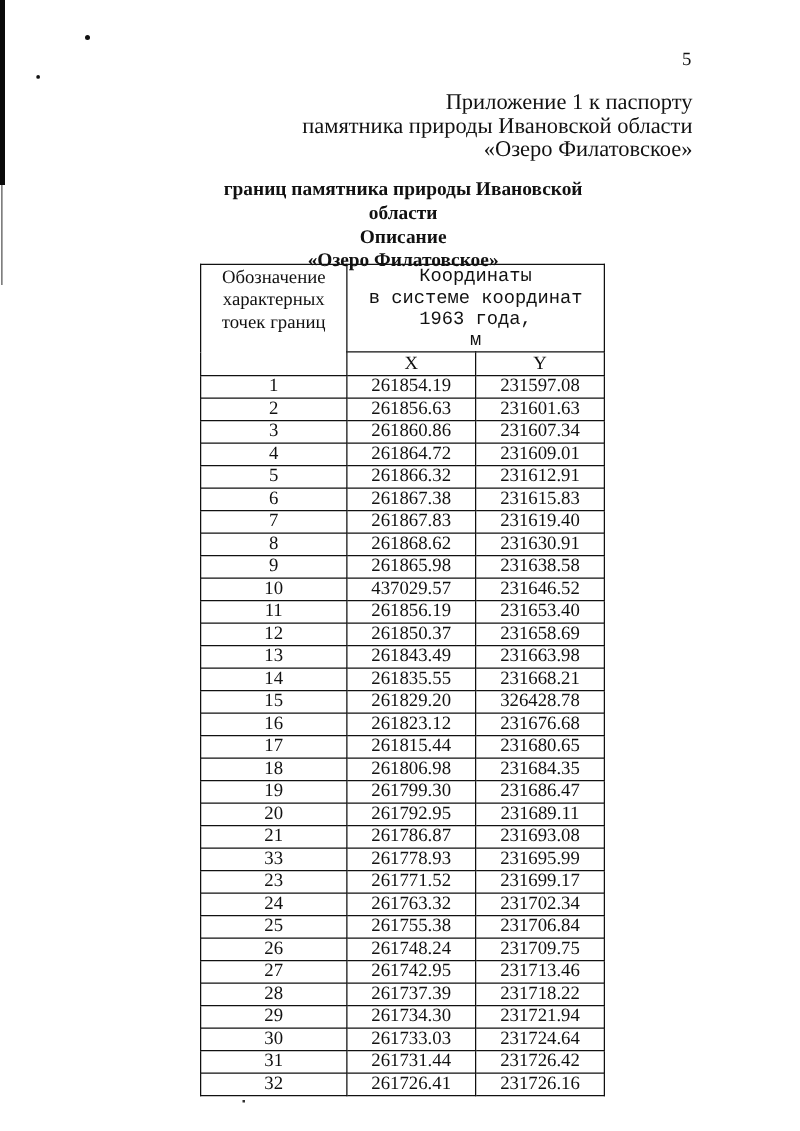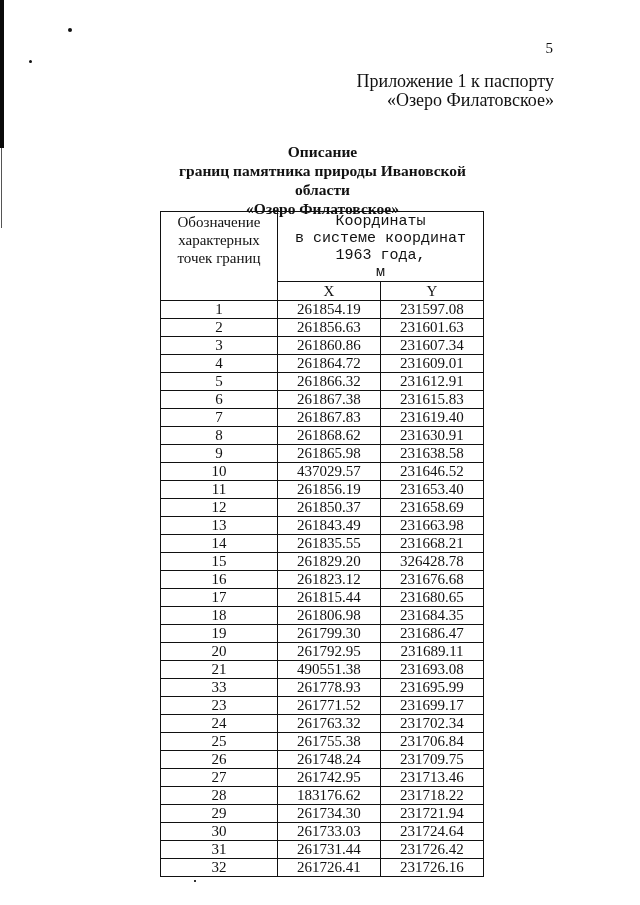--- a/index.html
+++ b/index.html
@@ -110,26 +110,27 @@
 
 <div class="scan-edge"></div>
 <div class="scan-edge-thin"></div>
 <div class="speck" style="left:68px;top:28px;width:4px;height:4px;"></div>
 <div class="speck" style="left:29px;top:60px;width:3px;height:3px;"></div>
 
 <div class="page-number">5</div>
 
 <div class="appendix">
   <div>Приложение 1 к паспорту</div>
+  <div>памятника природы Ивановской области</div>
   <div>«Озеро Филатовское»</div>
 </div>
 
 <div class="title-block">
+  <div>границ памятника природы Ивановской области</div>
   <div>Описание</div>
-  <div>границ памятника природы Ивановской области</div>
   <div>«Озеро Филатовское»</div>
 </div>
 
 <table class="coords">
   <thead>
     <tr>
       <th class="label-col" rowspan="2">
         <div>Обозначение</div>
         <div>характерных</div>
         <div>точек границ</div>
@@ -241,21 +242,21 @@
         <td>261799.30</td>
         <td>231686.47</td>
       </tr>
       <tr>
         <td>20</td>
         <td>261792.95</td>
         <td>231689.11</td>
       </tr>
       <tr>
         <td>21</td>
-        <td>490551.38</td>
+        <td>261786.87</td>
         <td>231693.08</td>
       </tr>
       <tr>
         <td>33</td>
         <td>261778.93</td>
         <td>231695.99</td>
       </tr>
       <tr>
         <td>23</td>
         <td>261771.52</td>
@@ -276,21 +277,21 @@
         <td>261748.24</td>
         <td>231709.75</td>
       </tr>
       <tr>
         <td>27</td>
         <td>261742.95</td>
         <td>231713.46</td>
       </tr>
       <tr>
         <td>28</td>
-        <td>183176.62</td>
+        <td>261737.39</td>
         <td>231718.22</td>
       </tr>
       <tr>
         <td>29</td>
         <td>261734.30</td>
         <td>231721.94</td>
       </tr>
       <tr>
         <td>30</td>
         <td>261733.03</td>

